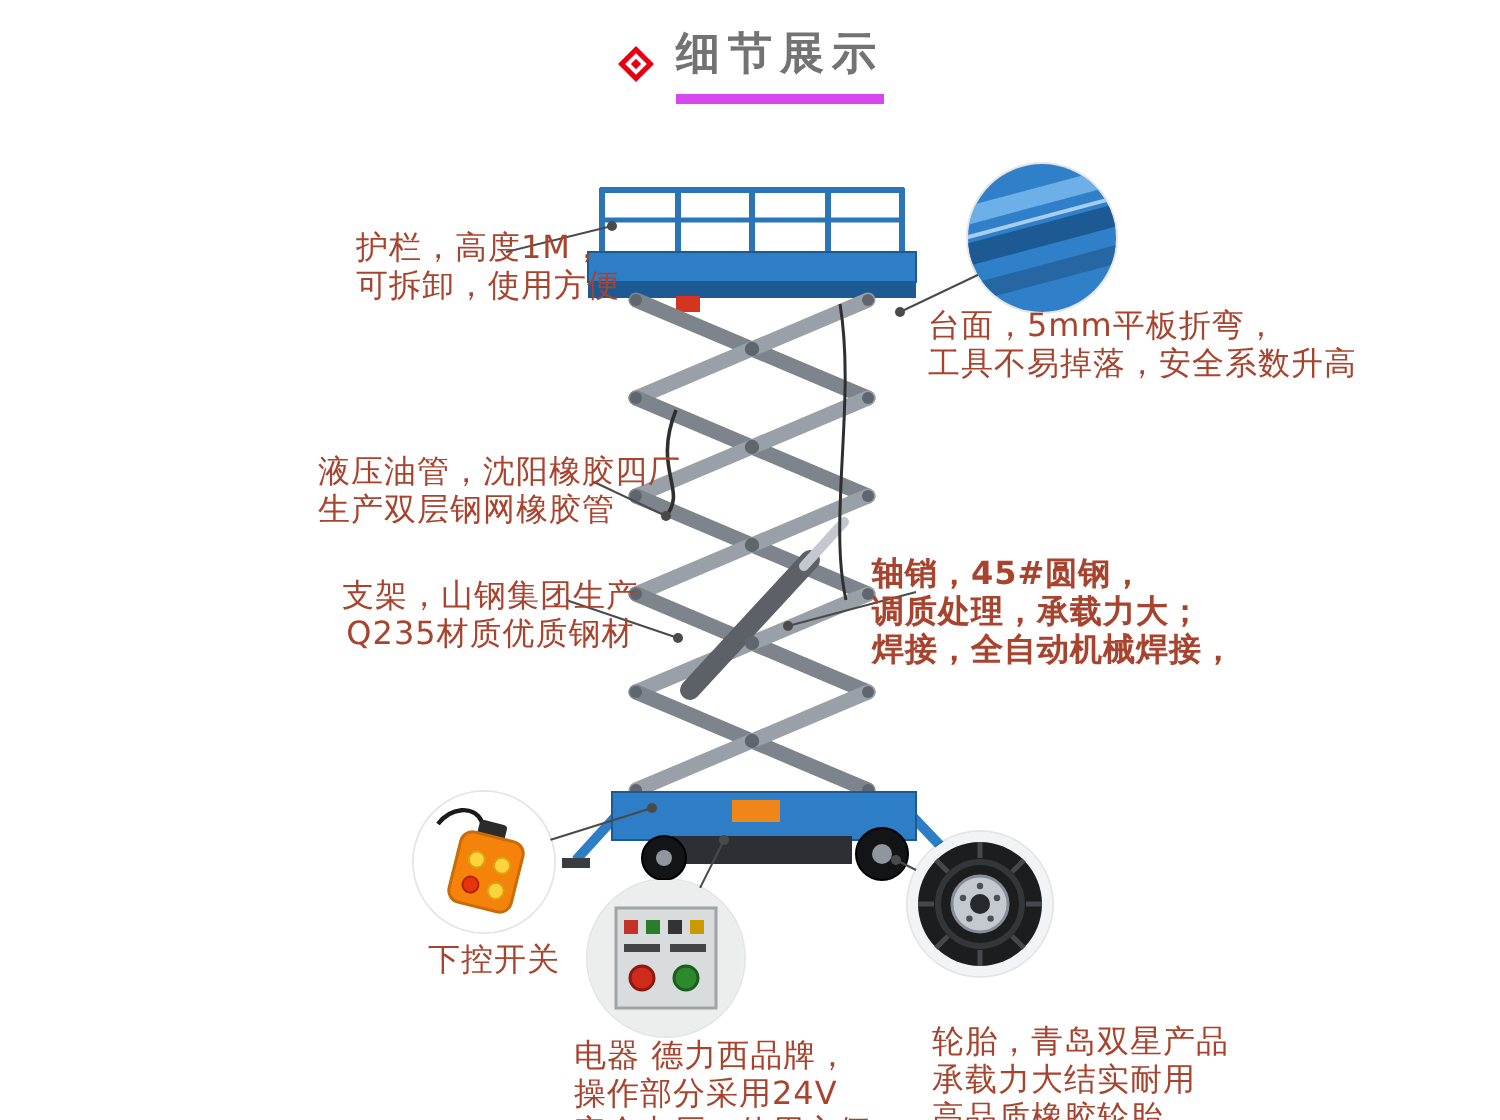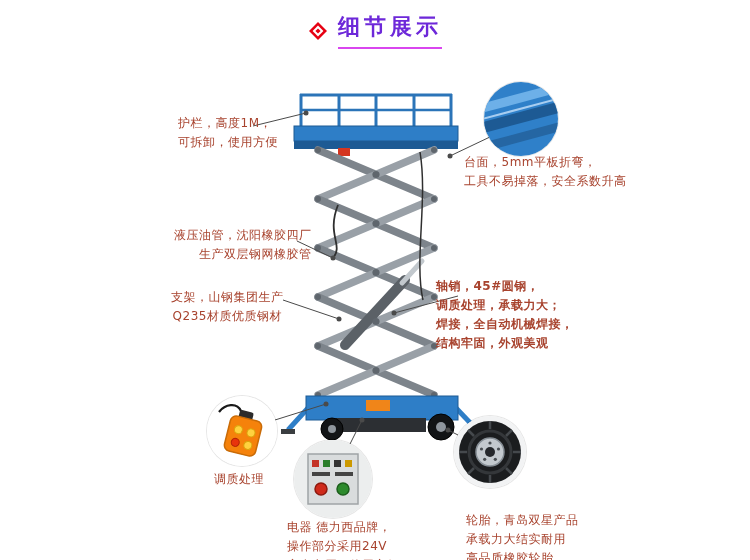--- a/index.html
+++ b/index.html
@@ -1,26 +1,26 @@
 <!DOCTYPE html>
 <html><head>
 <meta charset="utf-8">
 <style>
   * { margin:0; padding:0; box-sizing:border-box; }
   html,body { width:750px; height:560px; }
   body { background:#fff; font-family:"DejaVu Sans","Liberation Sans",sans-serif; }
   .page { position:relative; width:750px; height:560px; background:#fff; overflow:hidden; }
 
   .header { position:absolute; top:12px; left:0; width:100%; display:flex; justify-content:center; align-items:center; gap:10px; }
-  .title { font-size:22px; font-weight:bold; color:#6d28d9; letter-spacing:4px; padding-bottom:5px; border-bottom:2px solid #d946ef; }
+  .title { font-size:22px; font-weight:bold; color:#737373; letter-spacing:4px; padding-bottom:5px; border-bottom:5px solid #d946ef; }
 
   .stage { position:absolute; inset:0; }
   .main-svg { position:absolute; left:0; top:0; width:750px; height:560px; }
 
-  .callout { position:absolute; font-size:12px; line-height:19px; color:#a8432e; letter-spacing:0.5px; white-space:nowrap; }
+  .callout { position:absolute; font-size:16px; line-height:19px; color:#a8432e; letter-spacing:0.5px; white-space:nowrap; }
   .callout div { white-space:nowrap; }
 
   .photo { position:absolute; border-radius:50%; overflow:hidden; box-shadow:0 0 0 1px rgba(0,0,0,0.10); background:#fff; }
   .photo svg { display:block; width:100%; height:100%; }
 </style>
 </head>
 <body>
 
 <div class="page">
 
@@ -134,39 +134,38 @@
     <div class="callout" style="left:178px; top:114px;">
       <div>护栏，高度1M，</div>
       <div>可拆卸，使用方便</div>
     </div>
 
     <div class="callout" style="left:464px; top:153px;">
       <div>台面，5mm平板折弯，</div>
       <div>工具不易掉落，安全系数升高</div>
     </div>
 
-    <div class="callout" style="left:174px; top:226px;text-align:right;">
+    <div class="callout" style="left:159px; top:226px;">
       <div>液压油管，沈阳橡胶四厂</div>
       <div>生产双层钢网橡胶管</div>
     </div>
 
     <div class="callout" style="left:171px; top:288px;text-align:center;">
       <div>支架，山钢集团生产</div>
       <div>Q235材质优质钢材</div>
     </div>
 
     <div class="callout" style="left:436px; top:277px;font-weight:bold;">
       <div>轴销，45#圆钢，</div>
       <div>调质处理，承载力大；</div>
       <div>焊接，全自动机械焊接，</div>
-      <div>结构牢固，外观美观</div>
     </div>
 
     <div class="callout" style="left:214px; top:470px;">
-      <div>调质处理</div>
+      <div>下控开关</div>
     </div>
 
     <div class="callout" style="left:287px; top:518px;">
       <div>电器 德力西品牌，</div>
       <div>操作部分采用24V</div>
       <div>安全电压，使用方便</div>
     </div>
 
     <div class="callout" style="left:466px; top:511px;">
       <div>轮胎，青岛双星产品</div>

